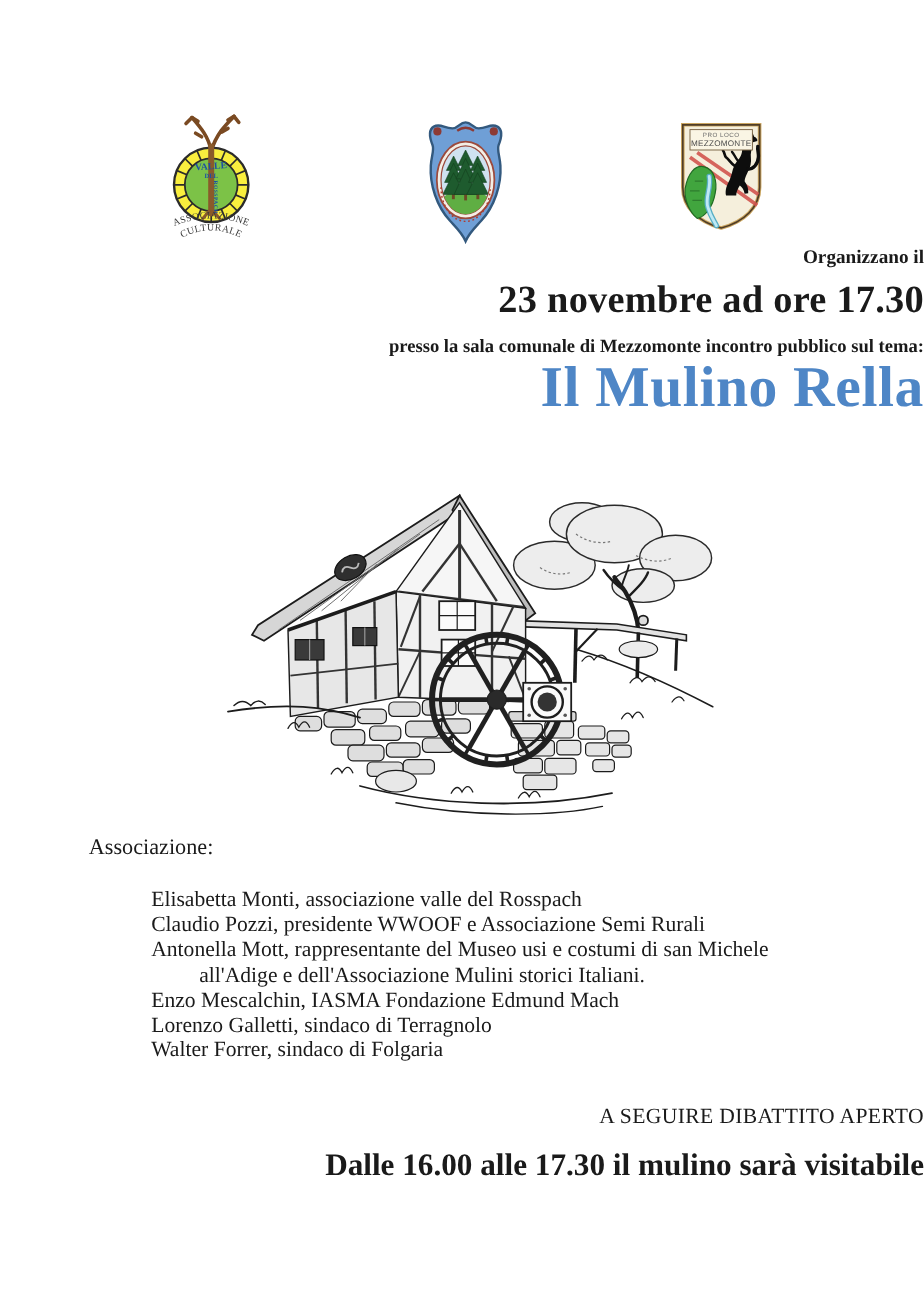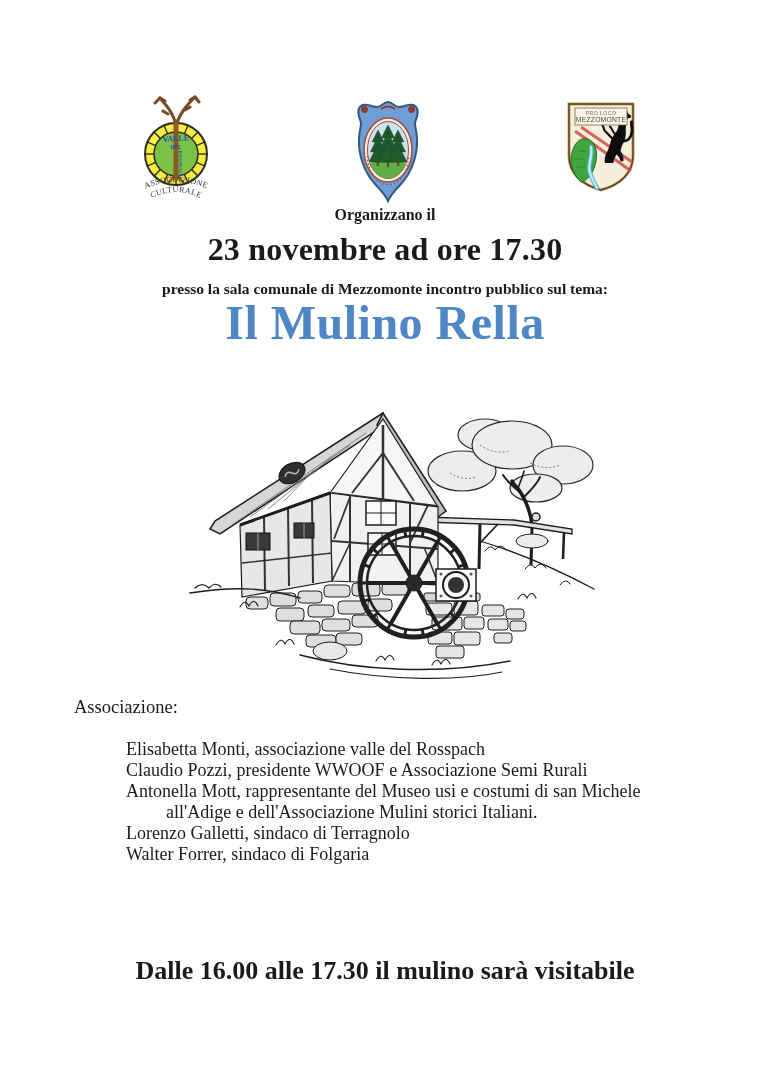--- a/index.html
+++ b/index.html
@@ -1,19 +1,19 @@
 <!DOCTYPE html>
 <html><head>
 <meta charset="utf-8">
 <style>
   html,body{margin:0;padding:0;background:#ffffff;}
   .poster{position:relative;width:770px;height:1089px;background:#ffffff;
           font-family:"Liberation Serif",serif;color:#1a1a1a;overflow:hidden;}
   .abs{position:absolute;}
-  .ctr{left:0;width:770px;text-align:center;}
+  .ctr{left:0;width:770px;text-align:right;}
   .organizer{top:206px;font-size:16px;font-weight:bold;}
   .dateline{top:231px;font-size:32px;font-weight:bold;letter-spacing:0.2px;}
   .venue{top:280px;font-size:15.5px;font-weight:bold;}
   .title{top:295px;font-size:48px;font-weight:bold;color:#4e86c6;letter-spacing:0.5px;}
   .intro{left:74px;top:697px;font-size:18.5px;}
   .speakers{left:126px;top:739px;width:620px;font-size:18px;line-height:20.9px;}
   .speaker .nm{font-weight:normal;}
   .speaker.cont{padding-left:40px;}
   .debate{top:920px;font-size:18px;letter-spacing:0.3px;}
   .visit{top:956px;font-size:26px;font-weight:bold;}
@@ -348,19 +348,21 @@
     </g>
   </svg>
 
   <div class="abs intro">Associazione:</div>
 
   <div class="abs speakers">
     <div class="speaker"><span class="nm">Elisabetta Monti</span><span>, associazione valle del Rosspach</span></div>
     <div class="speaker"><span class="nm">Claudio Pozzi</span><span>, presidente WWOOF e Associazione Semi Rurali</span></div>
     <div class="speaker"><span class="nm">Antonella Mott</span><span>, rappresentante del Museo usi e costumi di san Michele</span></div>
     <div class="speaker cont">all'Adige e dell'Associazione Mulini storici Italiani.</div>
+    <div class="speaker"><span class="nm">Enzo Mescalchin</span><span>, IASMA Fondazione Edmund Mach</span></div>
     <div class="speaker"><span class="nm">Lorenzo Galletti</span><span>, sindaco di Terragnolo</span></div>
     <div class="speaker"><span class="nm">Walter Forrer</span><span>, sindaco di Folgaria</span></div>
   </div>
 
+  <div class="abs ctr debate">A SEGUIRE DIBATTITO APERTO</div>
   <div class="abs ctr visit">Dalle 16.00 alle 17.30 il mulino sarà visitabile</div>
 
 </div>
 
 </body></html>

